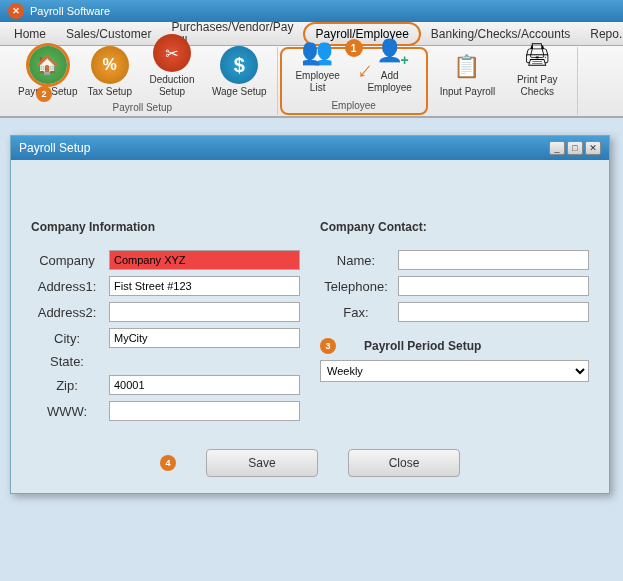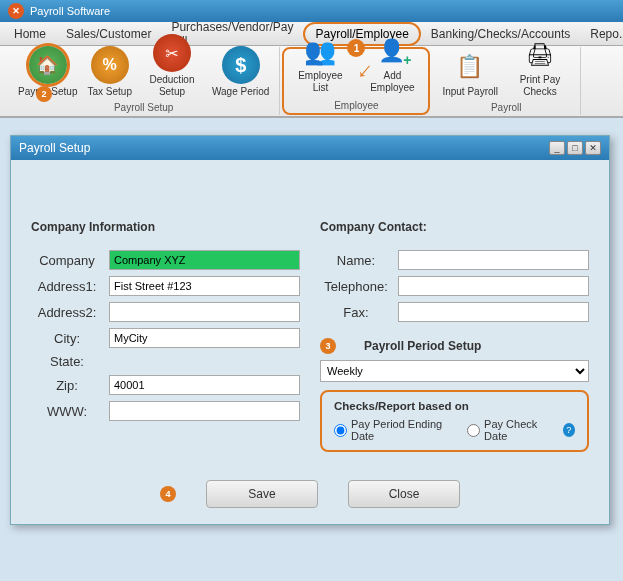--- a/index.html
+++ b/index.html
@@ -203,21 +203,21 @@
     }
     .form-input {
       flex: 1;
       height: 20px;
       border: 1px solid #aaa;
       background: white;
       padding: 1px 4px;
       font-size: 11px;
     }
     .form-input.selected {
-      background: #22c55e;
+      background: #ef4444;
     }
     .form-select {
       flex: 1;
       height: 22px;
       border: 1px solid #aaa;
       background: white;
       font-size: 11px;
       padding: 1px 2px;
     }
 
@@ -301,21 +301,21 @@
     <div class="toolbar-btn">
       <div class="icon-wrap icon-percent" style="font-size:16px;font-weight:bold;">%</div>
       <span class="btn-label">Tax Setup</span>
     </div>
     <div class="toolbar-btn">
       <div class="icon-wrap icon-deduction" style="font-size:16px;">✂</div>
       <span class="btn-label">Deduction Setup</span>
     </div>
     <div class="toolbar-btn">
       <div class="icon-wrap icon-wage" style="font-size:20px;font-weight:bold;">$</div>
-      <span class="btn-label">Wage Period</span>
+      <span class="btn-label">Wage Setup</span>
     </div>
     <div class="toolbar-group-label">Payroll Setup</div>
   </div>
 
   <div class="toolbar-group emp-group" style="gap:4px; position:relative;">
     <div style="position:absolute;top:-10px;left:50%;transform:translateX(-50%);background:#e07820;color:white;border-radius:50%;width:18px;height:18px;display:flex;align-items:center;justify-content:center;font-size:10px;font-weight:bold;">1</div>
     <div class="toolbar-btn">
       <div style="position:relative;width:38px;height:38px;display:flex;align-items:center;justify-content:center;font-size:26px;">
         👥
       </div>
@@ -332,21 +332,20 @@
 
   <div class="toolbar-group" style="gap:4px;">
     <div class="toolbar-btn">
       <div style="width:38px;height:38px;display:flex;align-items:center;justify-content:center;font-size:22px;">📋</div>
       <span class="btn-label">Input Payroll</span>
     </div>
     <div class="toolbar-btn">
       <div style="width:38px;height:38px;display:flex;align-items:center;justify-content:center;font-size:22px;">🖨</div>
       <span class="btn-label">Print Pay Checks</span>
     </div>
-    <div class="toolbar-group-label">Payroll</div>
   </div>
 
   <div style="position:absolute;top:10px;left:360px;font-size:24px;color:#e07820;transform:rotate(40deg);">↓</div>
 
   <div style="position:absolute;bottom:14px;left:36px;background:#e07820;color:white;border-radius:50%;width:16px;height:16px;display:flex;align-items:center;justify-content:center;font-size:9px;font-weight:bold;">2</div>
 </div>
 
 <div class="dialog">
 
   <div class="dialog-titlebar">
@@ -416,30 +415,20 @@
           </div>
           <div class="form-row">
             <select class="form-select" style="width:140px;">
               <option>Weekly</option>
               <option>Bi-Weekly</option>
               <option>Monthly</option>
               <option>Semi-Monthly</option>
             </select>
           </div>
 
-          <div class="checks-report-box">
-            <div class="checks-report-title">Checks/Report based on</div>
-            <div class="radio-row">
-              <input type="radio" name="check_date" id="pay-period-ending" checked="" style="">
-              <label class="radio-label" for="pay-period-ending">Pay Period Ending Date</label>
-              <input type="radio" name="check_date" id="pay-check-date" style="margin-left: 8px;">
-              <label class="radio-label" for="pay-check-date">Pay Check Date</label>
-              <span style="margin-left:4px;background:#1a88d0;border-radius:50%;width:14px;height:14px;display:inline-flex;align-items:center;justify-content:center;color:white;font-size:9px;cursor:pointer;">?</span>
-            </div>
-          </div>
         </div>
       </div>
     </div>
   </div>
 
   <div class="dialog-footer">
     <div style="display:flex;align-items:center;gap:6px;">
       <span style="background:#e07820;color:white;border-radius:50%;width:16px;height:16px;display:inline-flex;align-items:center;justify-content:center;font-size:9px;font-weight:bold;">4</span>
     </div>
     <button class="footer-btn">Save</button>

